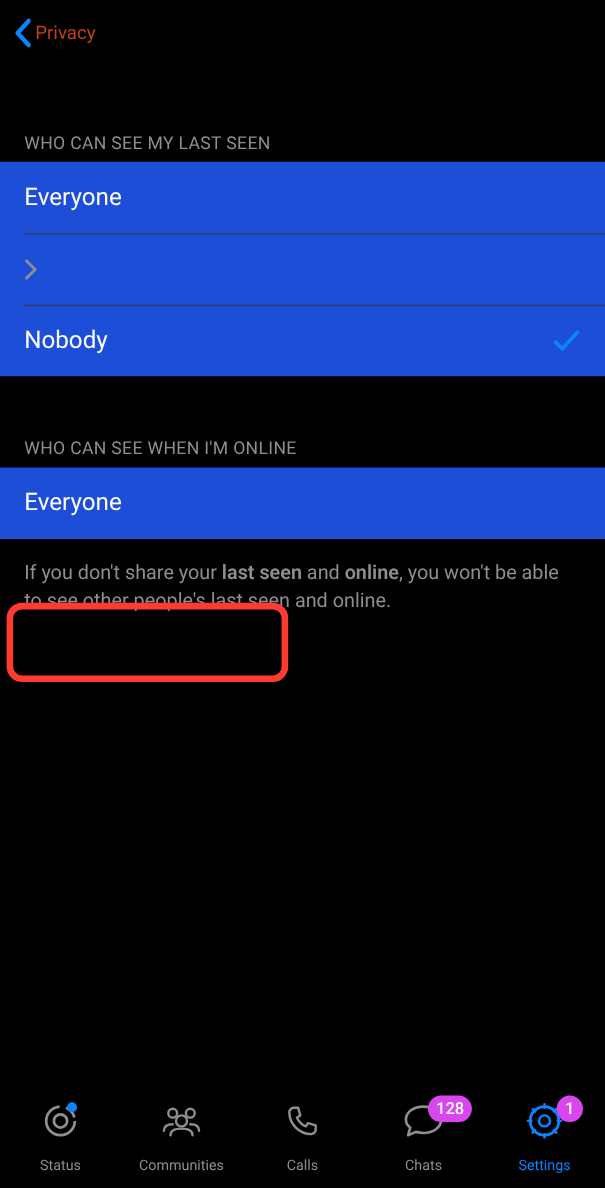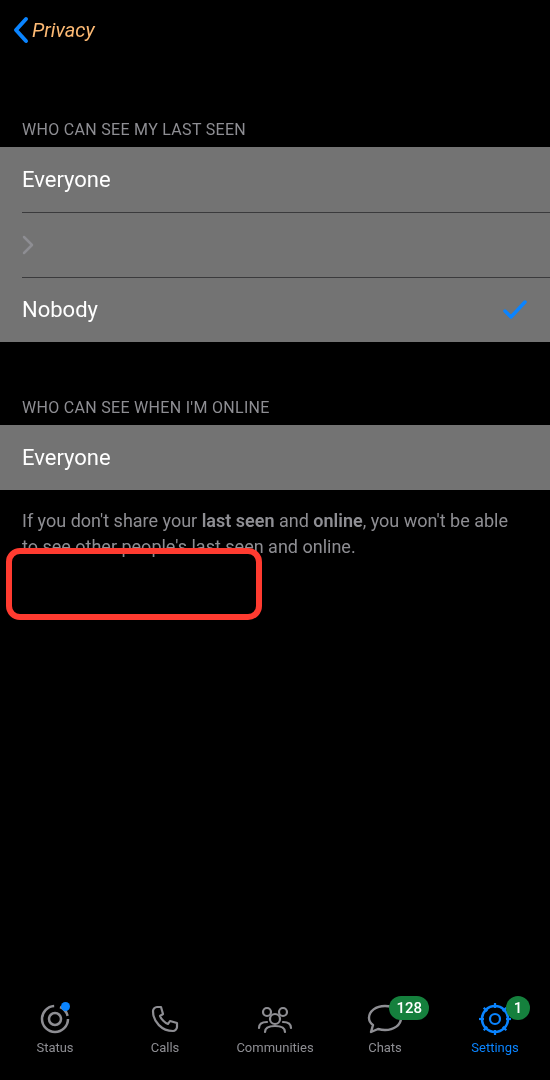--- a/index.html
+++ b/index.html
@@ -20,25 +20,24 @@
     .nav-bar {
       height: 60px;
       display: flex;
       align-items: center;
       position: relative;
       padding: 0 10px;
     }
     .back {
       display: flex;
       align-items: center;
-      color: #fdba74;
-      font-size: 20px;
+      color: #c2410c;
+      font-size: 17px;
       font-weight: 400;
       z-index: 2;
-      font-style: italic;
     }
     .back-chevron {
       margin-right: 2px;
       margin-left: 2px;
     }
     .back-chevron svg {
       display: block;
     }
     .nav-title {
       position: absolute;
@@ -57,21 +56,21 @@
       letter-spacing: 0.3px;
       padding: 0 22px 8px 22px;
     }
     .spacer-top {
       height: 60px;
     }
     .spacer-mid {
       height: 56px;
     }
     .list-group {
-      background: #737373;
+      background: #1d4ed8;
     }
     .row {
       display: flex;
       align-items: center;
       height: 65px;
       padding: 0 22px;
       position: relative;
       font-size: 22px;
       color: #fff;
     }
@@ -140,26 +139,26 @@
       color: #0a84ff;
     }
     .tab-icon {
       height: 38px;
       display: flex;
       align-items: center;
       justify-content: center;
     }
     .tab-label {
       font-size: 13px;
-      margin-top: 2px;
+      margin-top: 15px;
     }
     .badge {
       position: absolute;
       top: -4px;
-      background: #15803d;
+      background: #d946ef;
       color: #fff;
       border-radius: 13px;
       font-size: 15px;
       font-weight: 500;
       min-width: 24px;
       height: 24px;
       padding: 0 7px;
       display: flex;
       align-items: center;
       justify-content: center;
@@ -231,41 +230,41 @@
 <div class="tab-bar">
   <div class="tab">
     <div class="tab-icon" style="position:relative;">
       <svg width="34" height="34" viewBox="0 0 34 34" fill="none">
         <circle cx="17" cy="17" r="13" stroke="#8e8e93" stroke-width="2.5" stroke-dasharray="60 6 12 6"></circle>
         <circle cx="17" cy="17" r="6" stroke="#8e8e93" stroke-width="2.5"></circle>
       </svg>
       <span class="status-dot" style="top:2px; right:2px;"></span>
     </div>
     <div class="tab-label">Status</div>
-  </div>
-  <div class="tab">
-    <div class="tab-icon">
-      <svg width="34" height="34" viewBox="0 0 34 34" fill="none">
-        <path d="M9 5 C7 5 5 7 5 9 C5 20 14 29 25 29 C27 29 29 27 29 25 L29 21 L22 19 L20 22 C17 21 13 17 12 14 L15 12 L13 5 Z" stroke="#8e8e93" stroke-width="2.2" stroke-linejoin="round"></path>
-      </svg>
-    </div>
-    <div class="tab-label">Calls</div>
   </div>
   <div class="tab">
     <div class="tab-icon">
       <svg width="44" height="34" viewBox="0 0 44 34" fill="none">
         <circle cx="14" cy="10" r="4" stroke="#8e8e93" stroke-width="2.2"></circle>
         <circle cx="30" cy="10" r="4" stroke="#8e8e93" stroke-width="2.2"></circle>
         <circle cx="22" cy="17" r="5" stroke="#8e8e93" stroke-width="2.2"></circle>
         <path d="M6 26 C6 21 10 20 14 20" stroke="#8e8e93" stroke-width="2.2" stroke-linecap="round"></path>
         <path d="M38 26 C38 21 34 20 30 20" stroke="#8e8e93" stroke-width="2.2" stroke-linecap="round"></path>
         <path d="M12 30 C12 25 17 24 22 24 C27 24 32 25 32 30" stroke="#8e8e93" stroke-width="2.2" stroke-linecap="round"></path>
       </svg>
     </div>
     <div class="tab-label">Communities</div>
+  </div>
+  <div class="tab">
+    <div class="tab-icon">
+      <svg width="34" height="34" viewBox="0 0 34 34" fill="none">
+        <path d="M9 5 C7 5 5 7 5 9 C5 20 14 29 25 29 C27 29 29 27 29 25 L29 21 L22 19 L20 22 C17 21 13 17 12 14 L15 12 L13 5 Z" stroke="#8e8e93" stroke-width="2.2" stroke-linejoin="round"></path>
+      </svg>
+    </div>
+    <div class="tab-label">Calls</div>
   </div>
   <div class="tab">
     <div class="tab-icon">
       <svg width="40" height="34" viewBox="0 0 40 34" fill="none">
         <path d="M20 4 C29 4 36 9 36 16 C36 23 29 28 20 28 C17 28 15 27.5 13 27 L6 30 L8 23 C5 21 4 18.5 4 16 C4 9 11 4 20 4 Z" stroke="#8e8e93" stroke-width="2.4" stroke-linejoin="round"></path>
       </svg>
     </div>
     <div class="badge" style="left:54%;">128</div>
     <div class="tab-label">Chats</div>
   </div>

